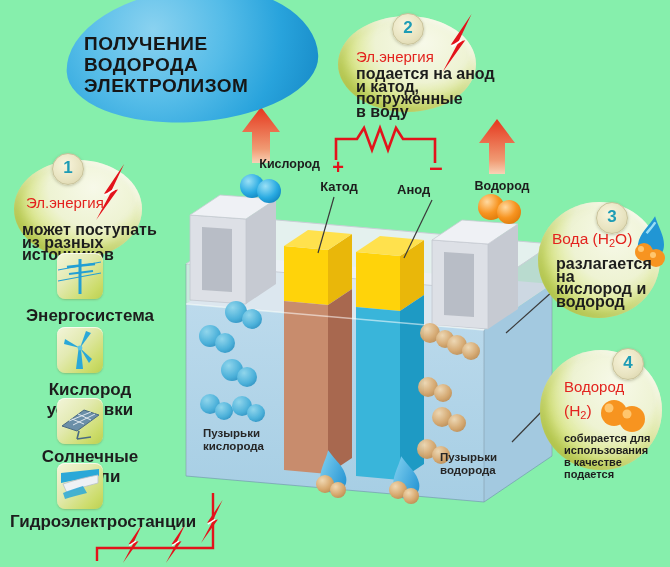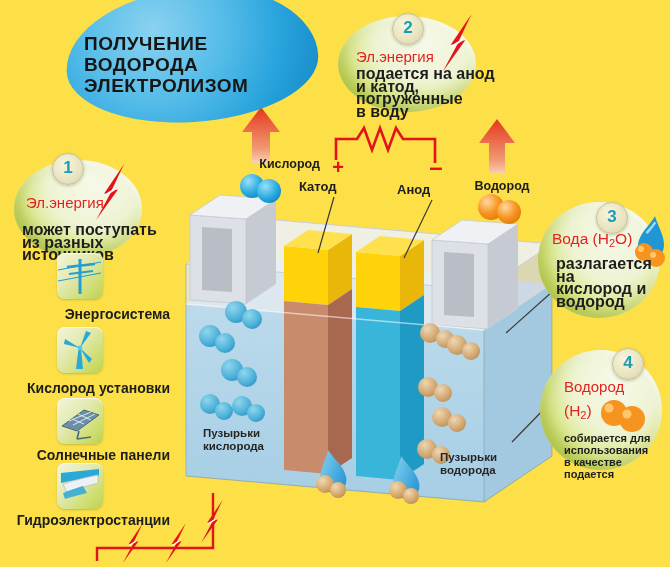--- a/index.html
+++ b/index.html
@@ -1,16 +1,16 @@
 <!DOCTYPE html>
 <html><head>
 <meta charset="utf-8">
 <style>
   html,body{margin:0;padding:0;background:#fff;}
-  .canvas{position:relative;width:670px;height:567px;background:#fde047;overflow:hidden;
+  .canvas{position:relative;width:670px;height:567px;background:#86efac;overflow:hidden;
           font-family:"Liberation Sans",sans-serif;color:#1d1d1d;}
   .art{position:absolute;left:0;top:0;z-index:1;}
   .lbl{position:absolute;font-weight:bold;color:#1d1d1d;}
   .pre{white-space:pre-line;}
   
   .title-blob{position:absolute;left:66px;top:-12px;width:252px;height:134px;z-index:2;
     border-radius:55% 45% 52% 48% / 58% 55% 45% 42%;transform:rotate(-3deg);
     background:radial-gradient(circle at 35% 30%,#8ad2f0 0%,#55bce8 38%,#28a3dc 68%,#1b90cc 88%,#1a86be 100%);}
   .title{position:absolute;left:84px;top:33px;z-index:3;font-weight:bold;font-size:19px;
          line-height:21px;letter-spacing:.5px;color:#161616;}
@@ -25,21 +25,21 @@
     color:#1e9cb5;font-weight:bold;font-size:17px;line-height:28px;}
   .stephead{position:absolute;font-weight:normal;font-size:15px;color:#e3231e;}
   .stepbody{position:absolute;font-weight:bold;font-size:16px;line-height:12.5px;color:#1d1d1d;white-space:pre-line;}
   .sub{font-size:11px;vertical-align:-3px;}
   .boltsvg{position:absolute;}
   
   .source{position:absolute;left:10px;width:160px;z-index:3;}
   .tile{position:absolute;left:47px;top:3px;width:46px;height:46px;border-radius:8px;
     background:linear-gradient(135deg,#f3f5da 0%,#e3eab2 40%,#ccdc6a 80%,#bdd051 100%);
     box-shadow:inset 0 1px 0 rgba(255,255,255,.7),0 1px 2px rgba(120,130,60,.4);}
-  .srclabel{position:absolute;left:0;width:160px;text-align:right;font-weight:bold;font-size:14px;}
+  .srclabel{position:absolute;left:0;width:160px;text-align:center;font-weight:bold;font-size:17px;}
   
   .sign{position:absolute;z-index:2;font-weight:bold;color:#e3131b;text-align:center;width:20px;}
 </style>
 </head>
 <body>
 
 <div class="canvas">
 
   <svg class="art" width="670" height="567" viewBox="0 0 670 567">
     <defs>
@@ -305,21 +305,21 @@
         <path d="M4,10 L42,6 L42,13 C30,15 16,17 4,20 Z" fill="#2aa8d8"></path>
         <path d="M6,21 C18,17 30,14 41,12 L41,20 C30,23 18,26 10,30 Z" fill="#eef1f4" stroke="#b8c0c8" stroke-width=".8"></path>
         <path d="M6,30 C12,27 20,25 26,23 L30,30 C22,32 14,34 8,36 Z" fill="#2aa8d8" opacity=".85"></path>
       </svg>
     </div>
     <div class="srclabel" style="top:52px;">Гидроэлектростанции</div>
   </div>
 
   <div class="lbl" style="left:200px;top:157px;width:120px;text-align:right;font-size:12.5px;z-index:2;">Кислород</div>
   <div class="lbl" style="left:442px;top:179px;width:120px;text-align:center;font-size:12.5px;z-index:2;">Водород</div>
-  <div class="lbl" style="left:299px;top:179px;width:80px;font-size:13px;z-index:2;">Катод</div>
+  <div class="lbl" style="left:299px;top:179px;width:80px;text-align:center;font-size:13px;z-index:2;">Катод</div>
   <div class="lbl" style="left:397px;top:182px;width:80px;text-align:left;font-size:13px;z-index:2;">Анод</div>
   <div class="sign" style="left:328px;top:156px;font-size:20px;">+</div>
   <div class="sign" style="left:426px;top:153px;font-size:24px;">–</div>
   <div class="lbl pre" style="left:203px;top:427px;font-size:11.5px;line-height:12.5px;z-index:2;color:#262626;">Пузырьки
 кислорода</div>
   <div class="lbl pre" style="left:440px;top:451px;font-size:11.5px;line-height:12.5px;z-index:2;color:#262626;">Пузырьки
 водорода</div>
 
 </div>
 

